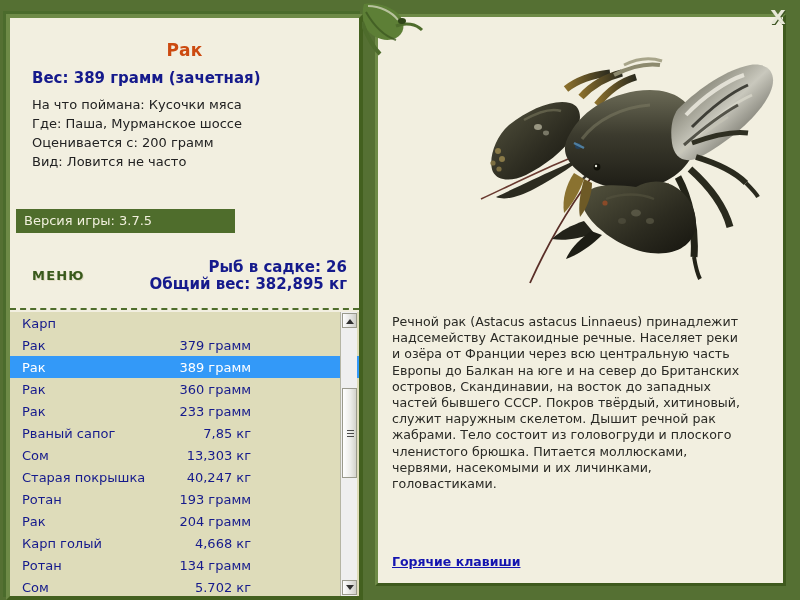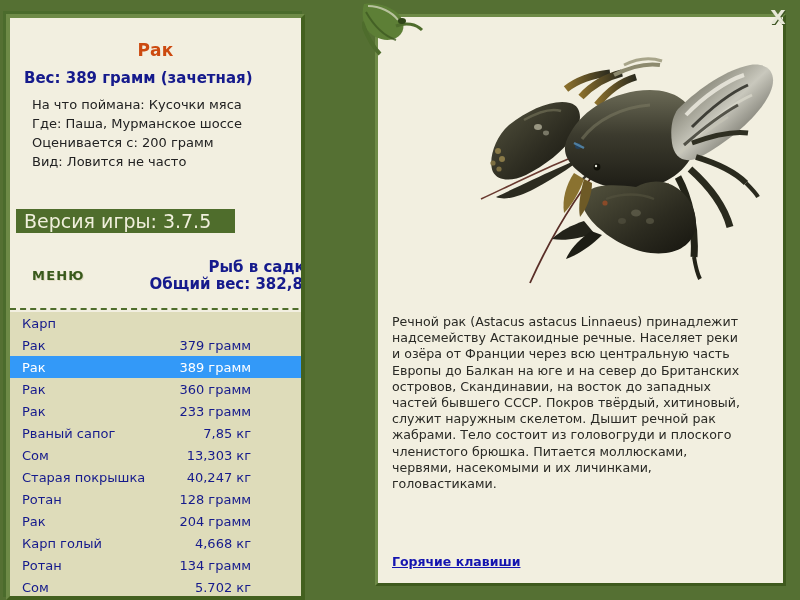--- a/index.html
+++ b/index.html
@@ -28,21 +28,21 @@
     line-height: 26px;
     cursor: pointer;
     text-shadow: 1px 1px 0 #3d5423;
     z-index: 40;
   }
 
   
   #left-panel {
     position: absolute;
     left: 6px; top: 14px;
-    width: 299px; height: 586px;
+    width: 357px; height: 586px;
     background: #fca5a5;
     border-left: 4px solid #6e8a47;
     border-top: 4px solid #6e8a47;
     border-right: 4px solid #43601f;
     border-bottom: 4px solid #43601f;
     box-shadow: -3px -3px 0 0 #4b6b2c;
     overflow: hidden;
   }
   #left-inner {
     position: relative;
@@ -61,38 +61,39 @@
     font-size: 17px;
     font-weight: bold;
     letter-spacing: .2px;
     margin-top: 10px;
   }
   #catch-weight {
     color: #151a8c;
     font-size: 15px;
     font-weight: bold;
     margin-top: 9px;
+    margin-left: 8px;
   }
   .catch-line {
     color: #222222;
     font-size: 13px;
     margin-top: 4px;
     margin-left: 8px;
     white-space: nowrap;
   }
   #catch-lines { margin-top: 10px; }
 
   
   #version-bar {
     position: absolute;
     left: 6px; top: 191px;
     width: 219px; height: 24px;
     background: #4f6d2c;
     color: #f0efdc;
-    font-size: 19px;
+    font-size: 13px;
     line-height: 24px;
     padding-left: 8px;
     white-space: nowrap;
   }
 
   
   #summary-strip {
     position: absolute;
     left: 0; top: 219px;
     width: 349px; height: 67px;
@@ -303,21 +304,21 @@
           <div class="list-row">
             <span class="row-name">Сом</span>
             <span class="row-weight">13,303 кг</span>
           </div>
           <div class="list-row">
             <span class="row-name">Старая покрышка</span>
             <span class="row-weight">40,247 кг</span>
           </div>
           <div class="list-row">
             <span class="row-name">Ротан</span>
-            <span class="row-weight">128 грамм</span>
+            <span class="row-weight">193 грамм</span>
           </div>
           <div class="list-row">
             <span class="row-name">Рак</span>
             <span class="row-weight">204 грамм</span>
           </div>
           <div class="list-row">
             <span class="row-name">Карп голый</span>
             <span class="row-weight">4,668 кг</span>
           </div>
           <div class="list-row">

